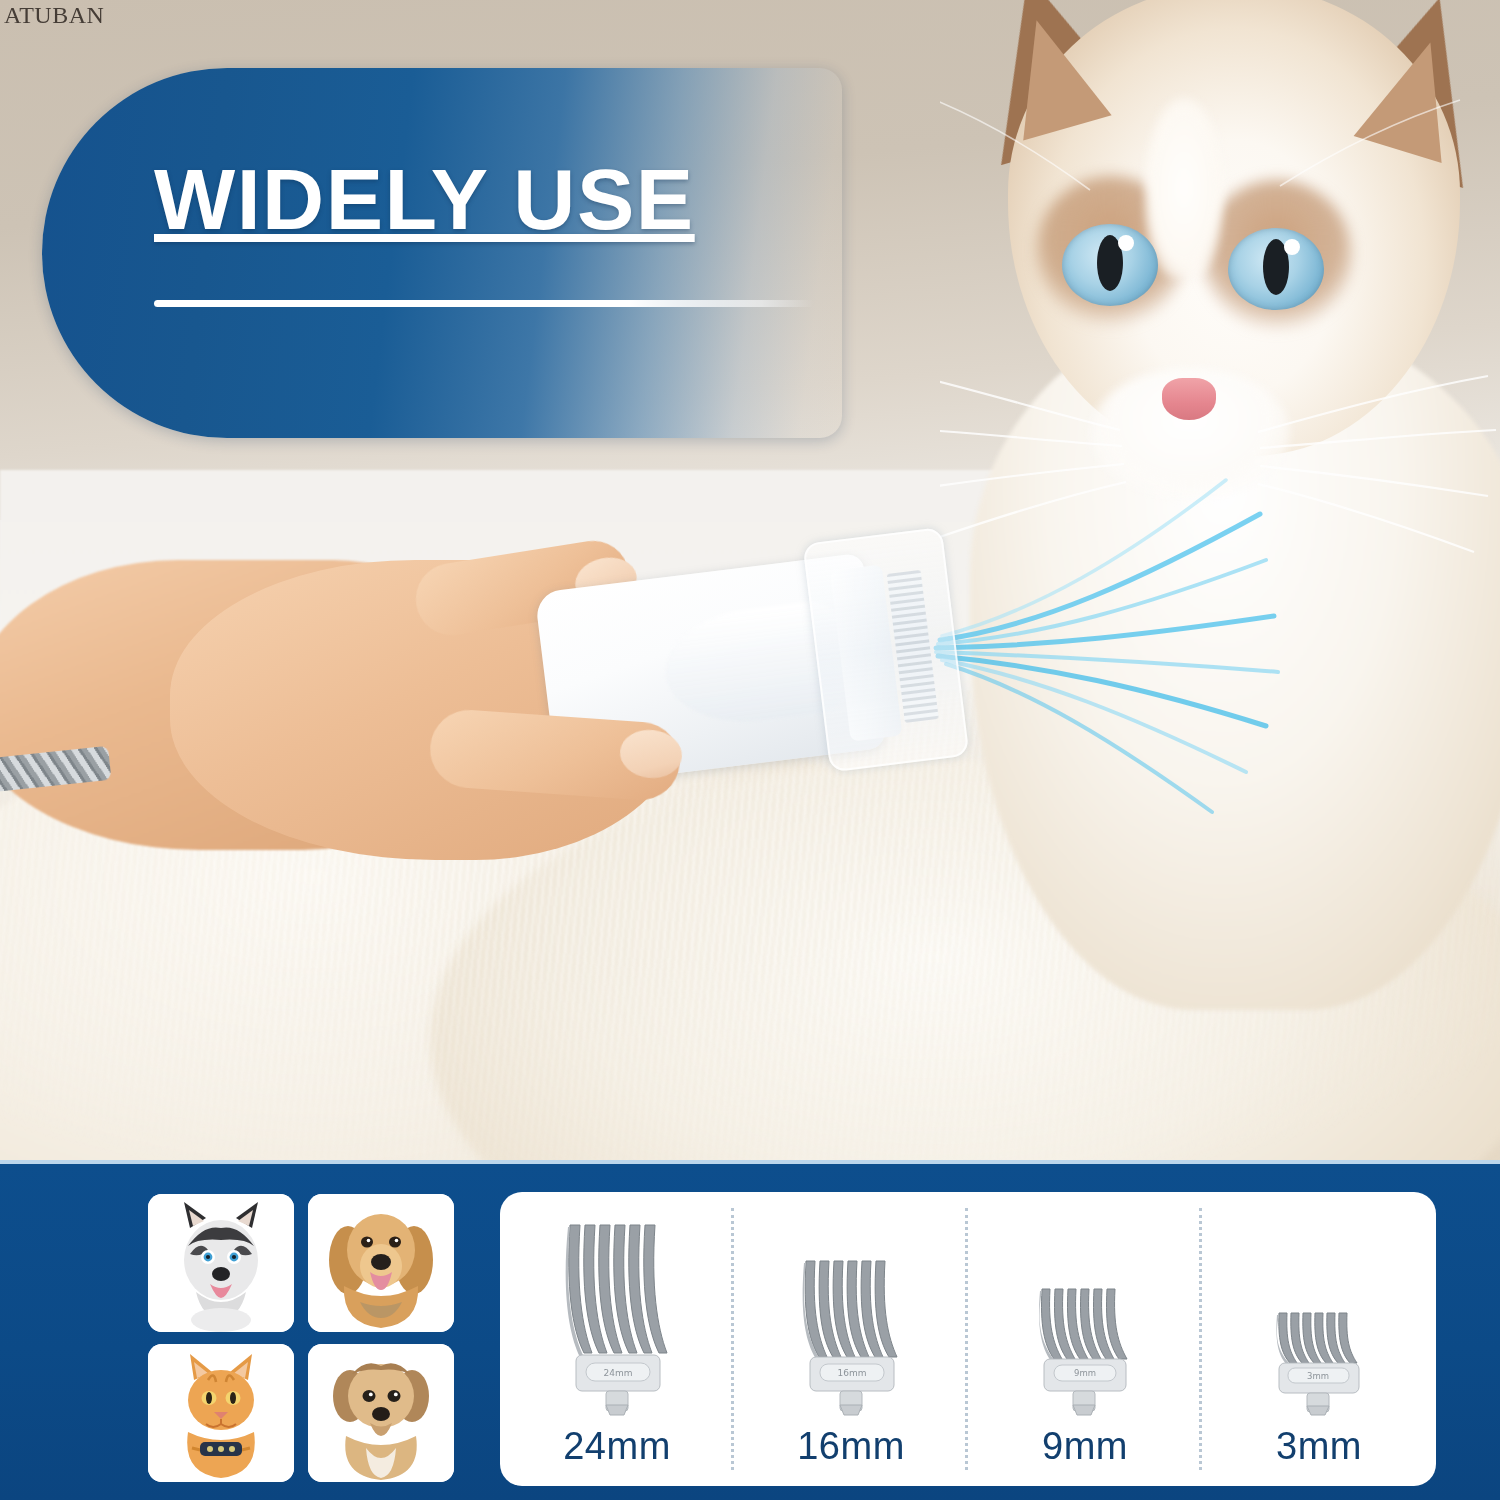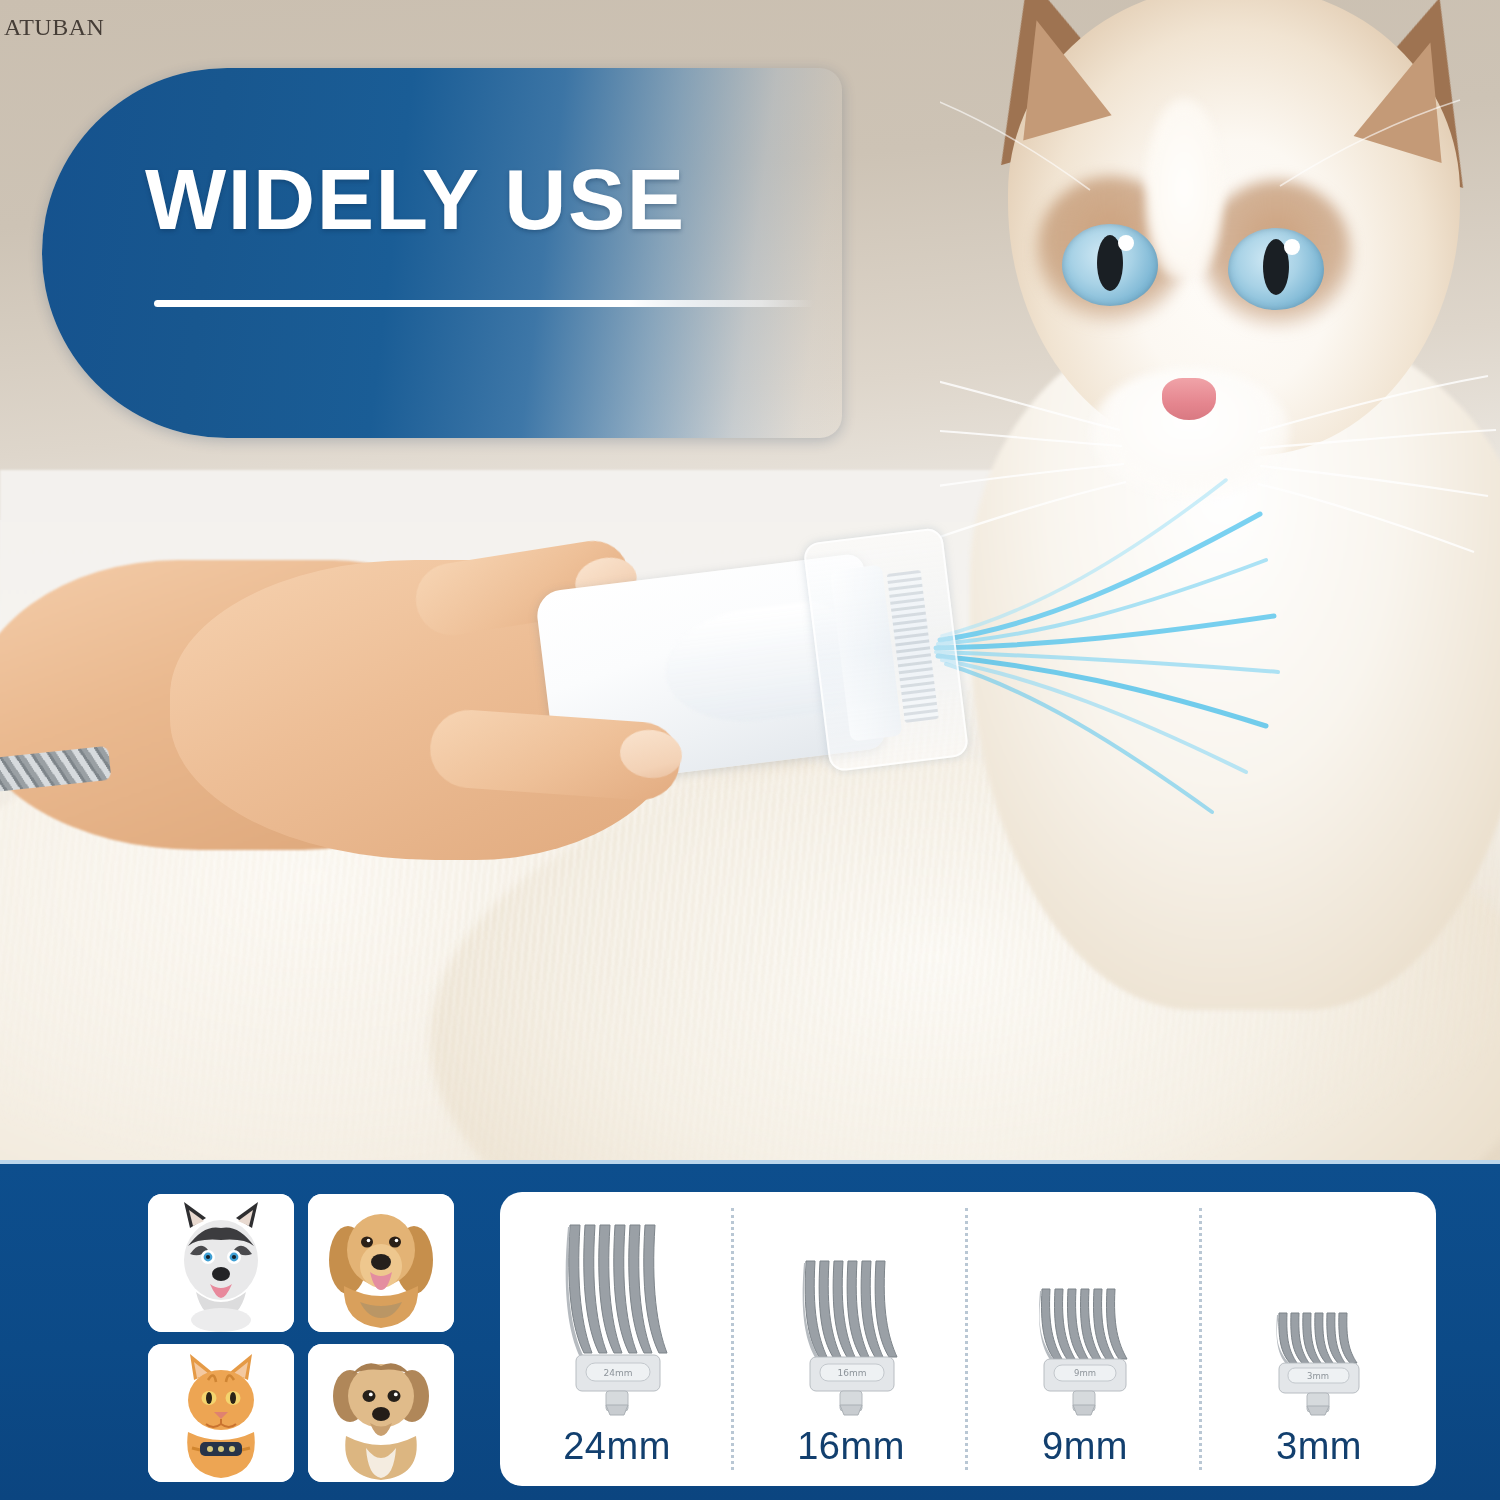--- a/index.html
+++ b/index.html
@@ -213,47 +213,47 @@
   .banner {
     position:absolute; left:42px; top:68px; width:800px; height:370px;
     border-radius:185px 22px 22px 185px;
     background:linear-gradient(97deg,
        #15528e 0%, #18578f 22%, #1a5d96 44%,
        rgba(40,106,163,.88) 62%, rgba(88,140,184,.62) 76%,
        rgba(150,178,205,.34) 87%, rgba(196,206,216,.10) 95%, rgba(205,210,214,0) 100%);
     box-shadow:0 3px 14px rgba(20,50,90,.22);
   }
   .banner-title {
-    position:absolute; left:103px; top:88px;
+    position:absolute; left:112px; top:88px;
     font-size:86px; font-weight:bold; letter-spacing:1.5px;
     color:#ffffff; line-height:1;
     font-family:"Liberation Sans", sans-serif;
     text-shadow:0 2px 4px rgba(10,40,75,.35);
     white-space:nowrap;
+    text-decoration:underline;
   }
   .banner-rule {
     position:absolute; left:112px; top:232px; width:660px; height:7px;
     background:linear-gradient(90deg,#ffffff 0%,#ffffff 72%,rgba(255,255,255,.55) 92%,rgba(255,255,255,0) 100%);
     border-radius:4px;
   }
   .banner-sub {
     position:absolute; left:112px; top:268px;
     font-size:51px; font-weight:400; color:#ffffff; line-height:1.28;
     font-family:"Liberation Sans", sans-serif;
     text-shadow:0 1px 3px rgba(10,40,75,.30);
     white-space:pre-line;
   }
 
   
   .watermark {
     position:absolute; left:4px; top:2px;
     font-family:"Liberation Serif", serif;
     font-size:24px; color:#3a322c; letter-spacing:.5px;
     opacity:.92;
-    margin-top:12px;
   }
 
   
   .panel {
     position:absolute; left:0; top:1160px; width:1500px; height:340px;
     background:linear-gradient(180deg,#0d4e8d 0%,#0c4a87 55%,#0b4580 100%);
     border-top:4px solid #bcd6ec;
     padding-left:36px;
   }
   .panel-inner { position:absolute; inset:0; }

